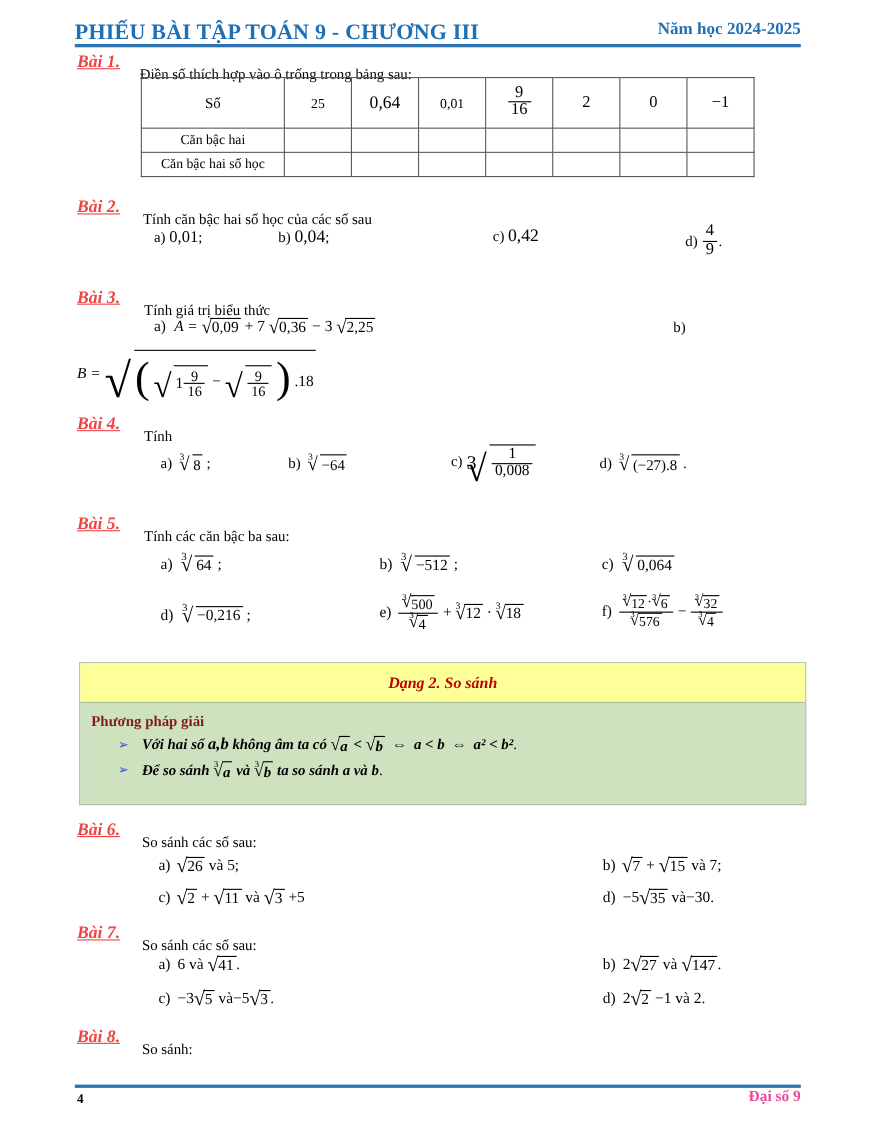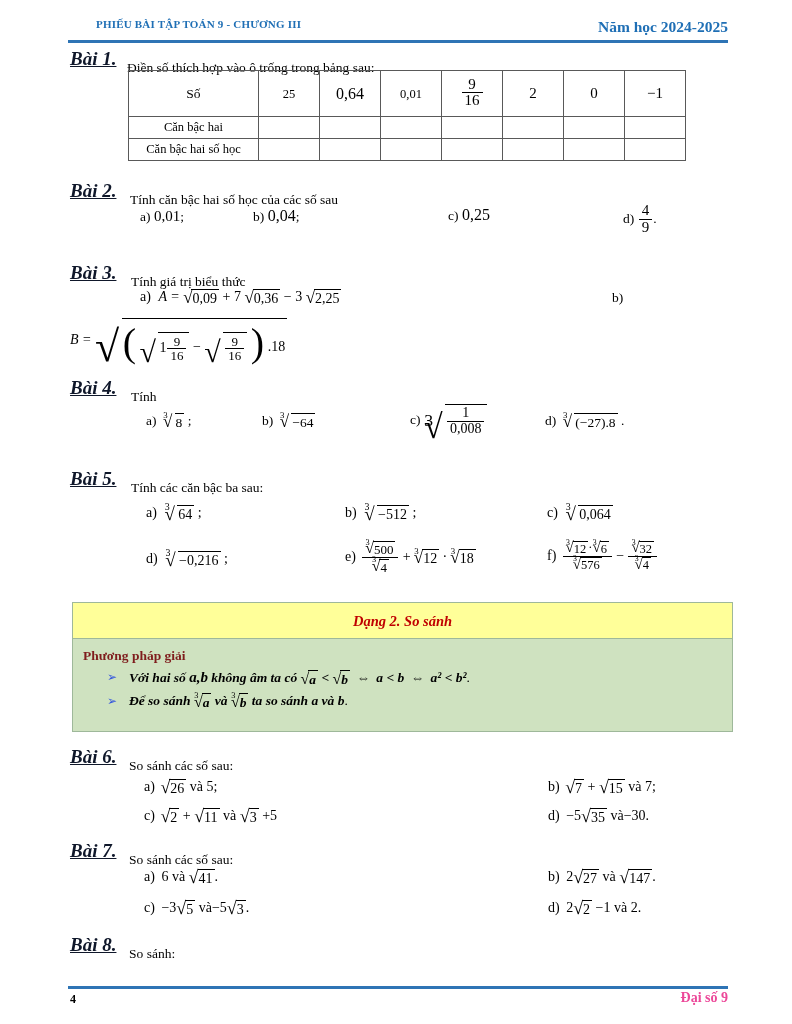--- a/index.html
+++ b/index.html
@@ -12,43 +12,43 @@
     position: relative;
     overflow: hidden;
   }
   .page { position:absolute; left:0; top:0; width:792px; height:1024px; }
 
   
   .hdr { position:absolute; left:68px; top:18px; width:660px; height:24px; }
   .hdr-left {
     position:absolute; left:0; top:0;
     font-family:"Liberation Serif", serif;
-    font-weight:bold; font-size:11px; color:#1F6FB5;
-    letter-spacing:0.2px; white-space:nowrap;margin-left:28px;
+    font-weight:bold; font-size:20px; color:#1F6FB5;
+    letter-spacing:0.2px; white-space:nowrap;
   }
   .hdr-right {
     position:absolute; right:0; top:0;
     font-weight:bold; font-size:15.5px; color:#1F6FB5;
     white-space:nowrap;
   }
   .hdr-rule {
     position:absolute; left:68px; top:40px; width:660px; height:2.5px;
     background:#2E74B5;
   }
 
   
   .ftr-rule { position:absolute; left:68px; top:986px; width:660px; height:2.5px; background:#2E74B5; }
   .ftr-left { position:absolute; left:70px; top:992px; font-weight:bold; font-size:12px; color:#000; }
   .ftr-right { position:absolute; right:64px; top:990px; font-weight:bold; font-size:14px; color:#ec4899; }
 
   
   .bai {
     position:absolute;
-    font-weight:bold; font-style:italic; font-size:19px;
-    color:#0f172a; text-decoration:underline;
+    font-weight:bold; font-style:italic; font-size:16px;
+    color:#ef4444; text-decoration:underline;
     white-space:nowrap;
   }
   .prompt { position:absolute; font-size:13.5px; white-space:nowrap;margin-top:12px; }
   .item { position:absolute; font-size:13.5px; white-space:nowrap; }
   .mi { font-style:italic; }
   .frac {
     display:inline-block; vertical-align:middle;
     text-align:center; line-height:1.05;
     position:relative; top:-0.05em;
     margin:0 1px;
@@ -176,21 +176,21 @@
   <div class="item" style="left:140px; top:208px;">
     <span>a)</span>
     <span style="font-size:15px">0,01</span><span>;</span>
   </div>
   <div class="item" style="left:253px; top:207px;">
     <span>b)</span>
     <span style="font-size:16px">0,04</span><span>;</span>
   </div>
   <div class="item" style="left:448px; top:206px;">
     <span>c)</span>
-    <span style="font-size:16px">0,25</span>
+    <span style="font-size:16px">0,42</span>
   </div>
   <div class="item" style="left:623px; top:204px;">
     <span>d)</span>
     <span class="frac" style="font-size:15px">
       <span class="num">4</span>
       <span class="den">9</span>
     </span><span>.</span>
   </div>
 
   <div class="bai" style="left:70px; top:262px;">Bài 3.</div>

